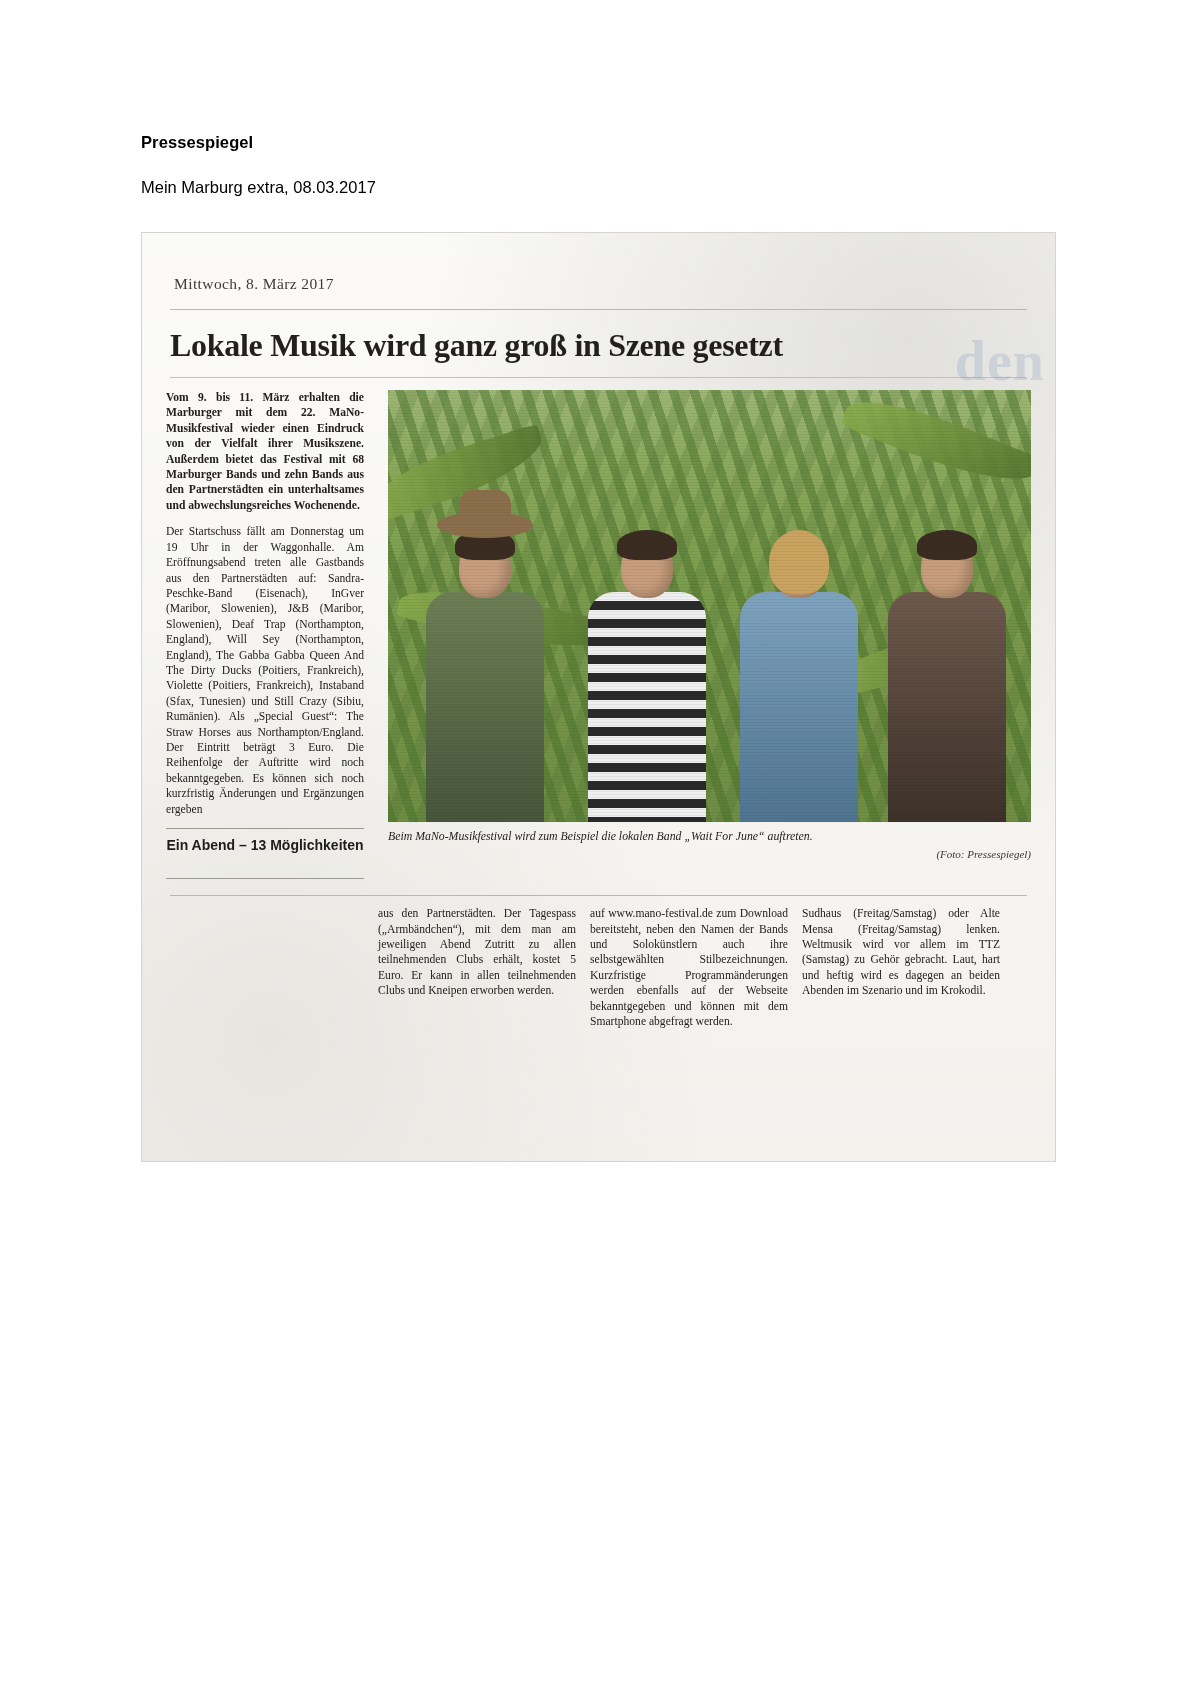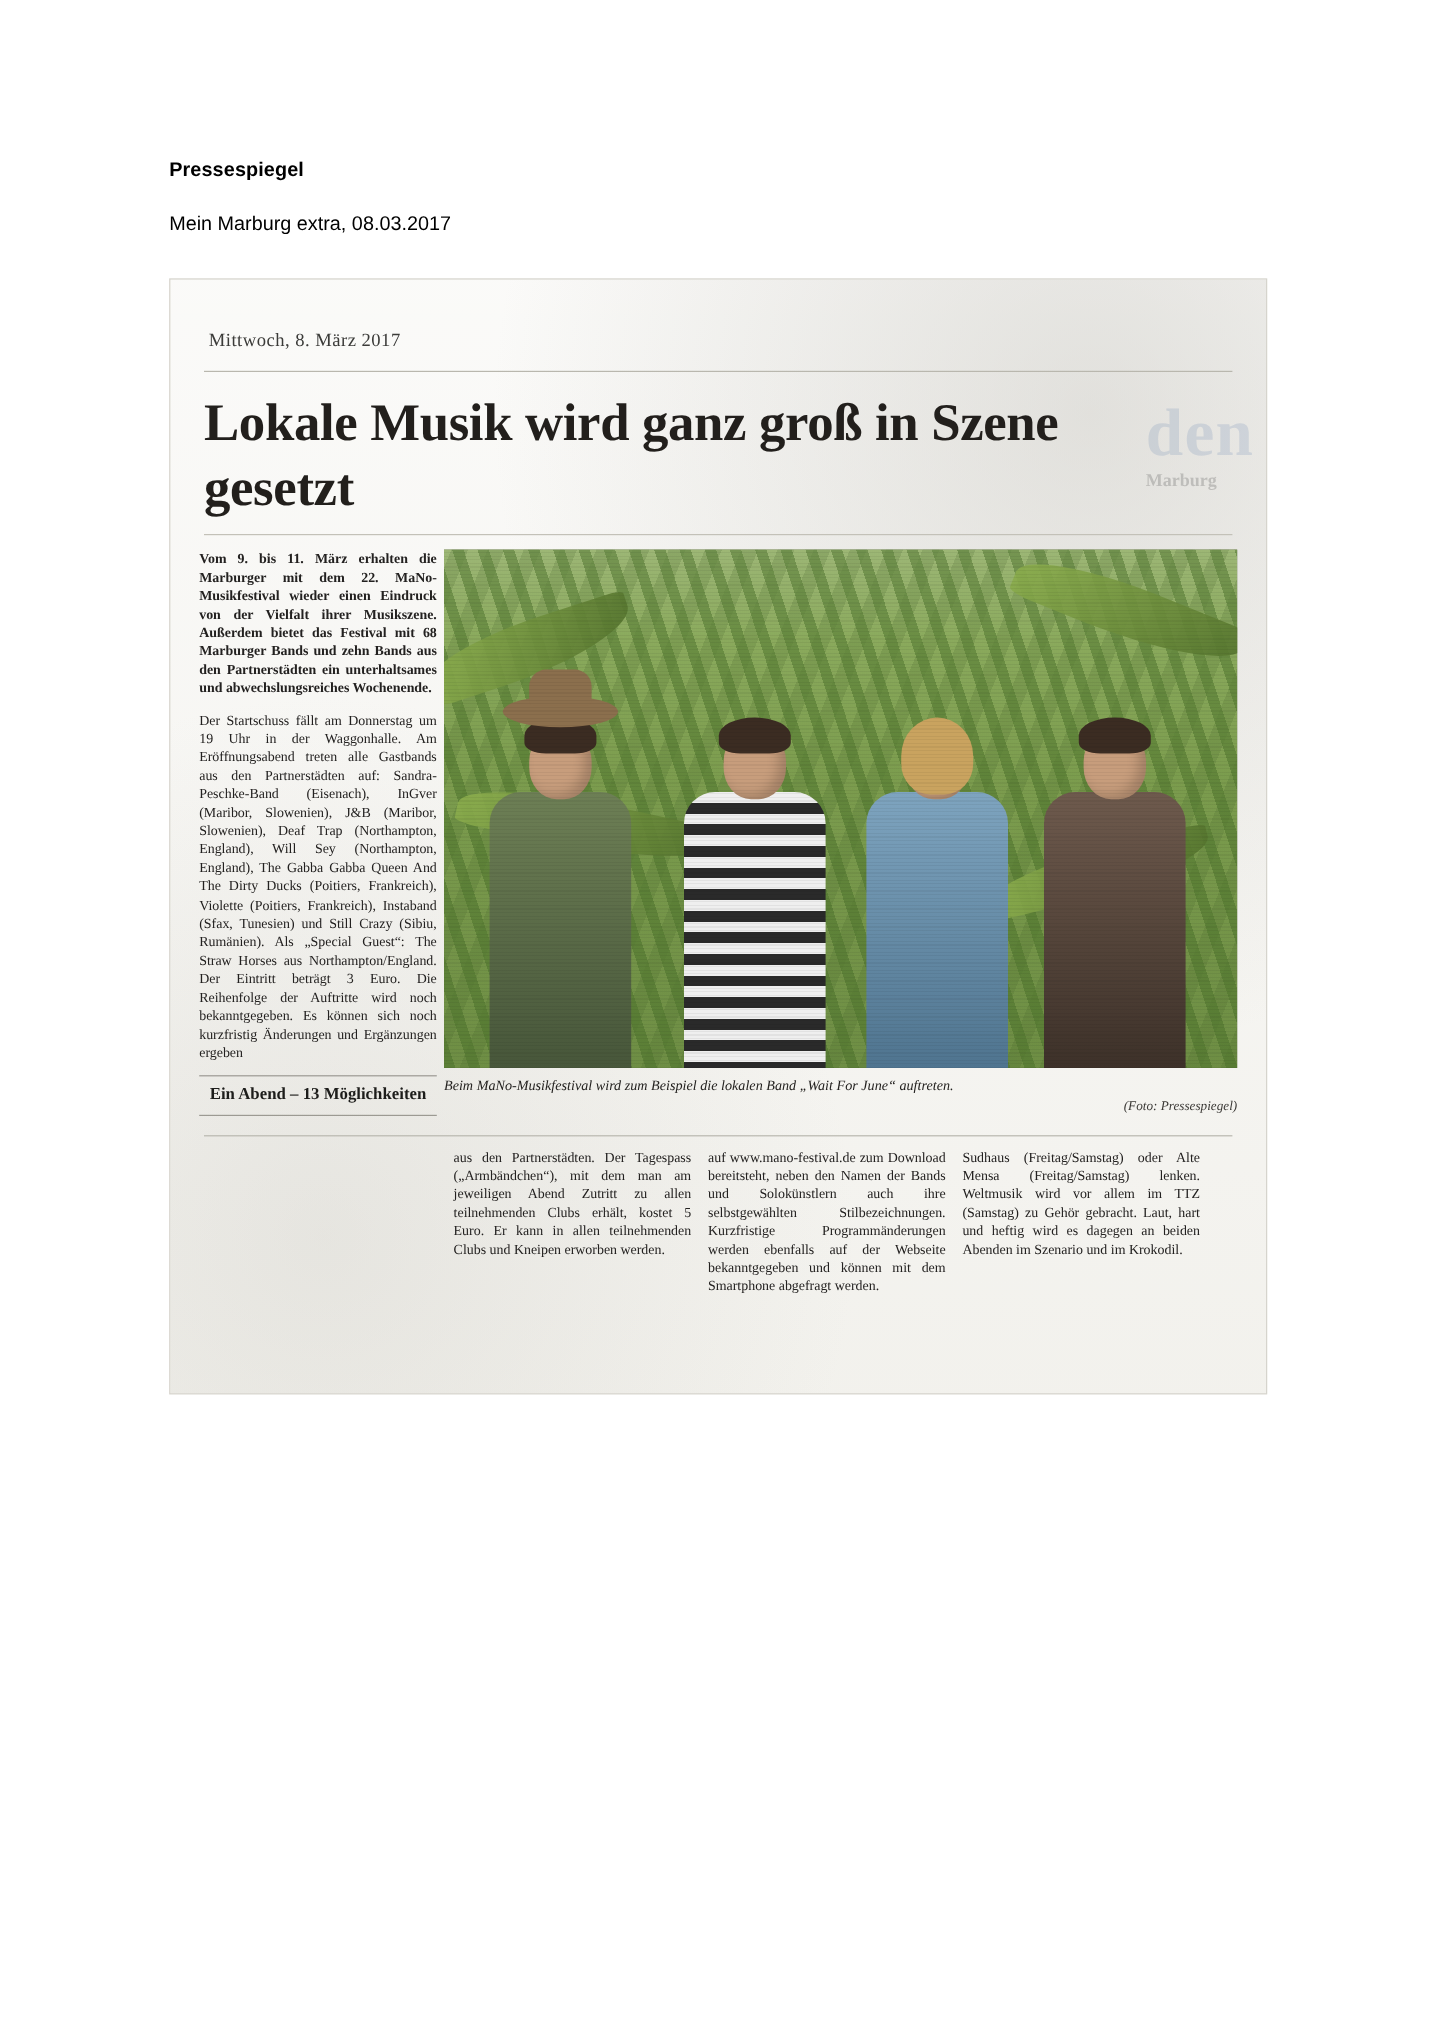--- a/index.html
+++ b/index.html
@@ -97,21 +97,21 @@
   }
   .rule-top {
     border-top: 1px solid #b9b7ae;
     margin: 8px 4px 0 4px;
   }
 
   .headline {
     margin: 16px 0 0 4px;
     font-family: "Liberation Serif", serif;
     font-weight: bold;
-    font-size: 44px;
+    font-size: 32px;
     line-height: 1.22;
     letter-spacing: -.3px;
     color: #221f1c;
     max-width: 740px;
   }
   .subhead {
     margin: 10px 0 0 4px;
     font-family: "Liberation Serif", serif;
     font-size: 18.5px;
     color: #2e2b27;
@@ -119,48 +119,48 @@
   }
   .rule-under-sub {
     border-top: 1px solid #c3c1b8;
     margin: 12px 4px 0 4px;
   }
 
   
   .upper {
     display: flex;
     margin-top: 12px;
-    gap: 6px;
+    gap: 24px;
   }
   .lead-col {
     width: 198px;
     flex: 0 0 198px;
   }
   .lead-col p {
     margin: 0 0 11px 0;
     font-family: "Liberation Serif", serif;
     font-size: 11.6px;
     line-height: 1.33;
     text-align: justify;
     color: #232120;
     hyphens: auto;
   }
   .lead-col p.lead-first {
     font-weight: bold;
   }
   .subhead-2 {
     text-align: center;
-    font-family: Liberation Serif, serif;
+    font-family: Liberation Sans, sans-serif;
     font-size: 14px;
     font-weight: bold;
     line-height: 1.3;
     margin: 8px 0 6px 0;
     border-top: 1px solid #9c9a93;
     border-bottom: 1px solid #9c9a93;
-    padding: 7px 0 6px 0;
+    padding: 7px 0 24px 0;
   }
 
   .photo-wrap {
     flex: 1 1 auto;
     position: relative;
   }
   .photo {
     position: relative;
     width: 100%;
     height: 432px;

